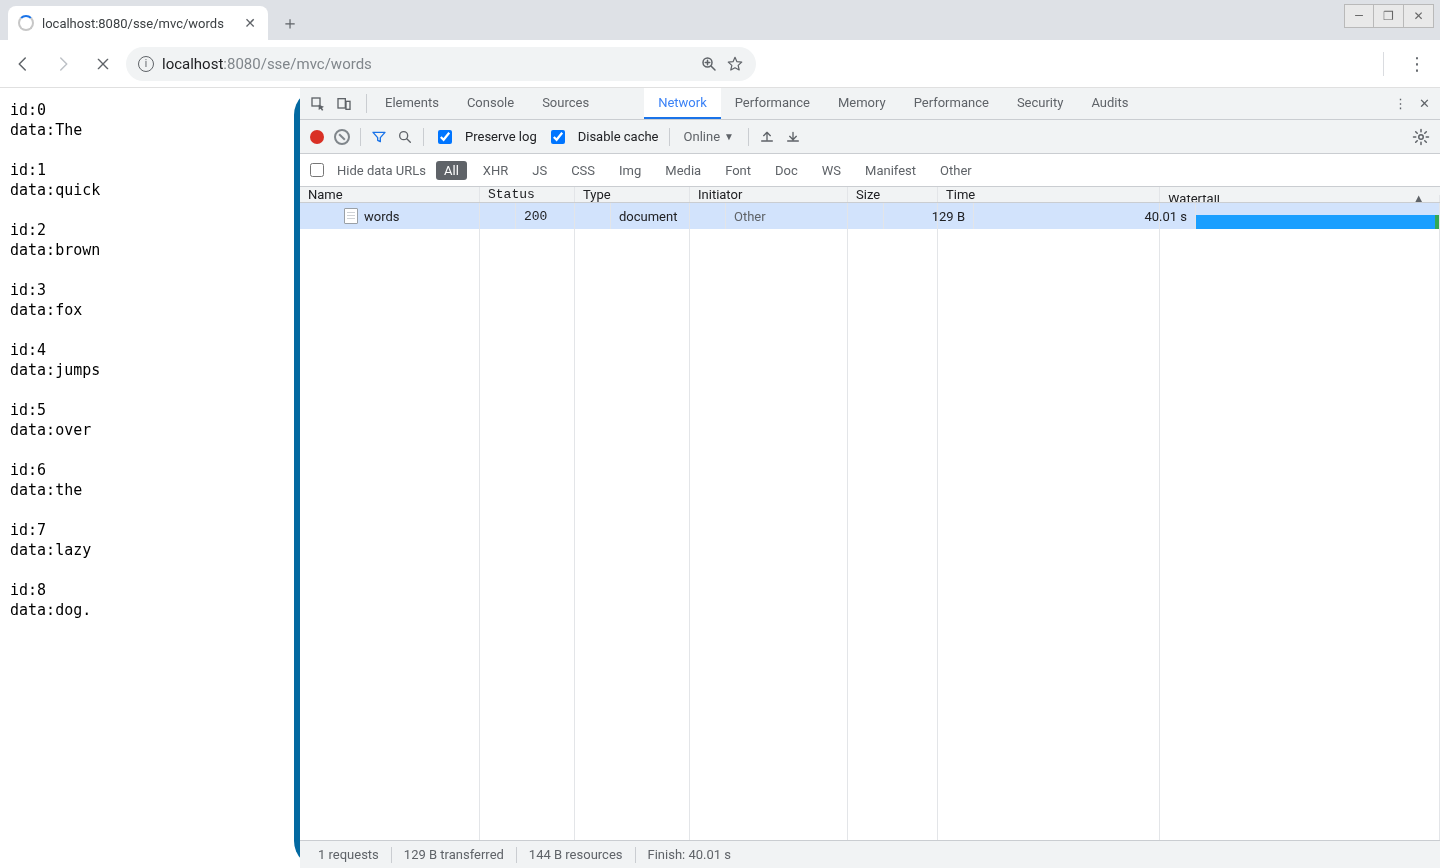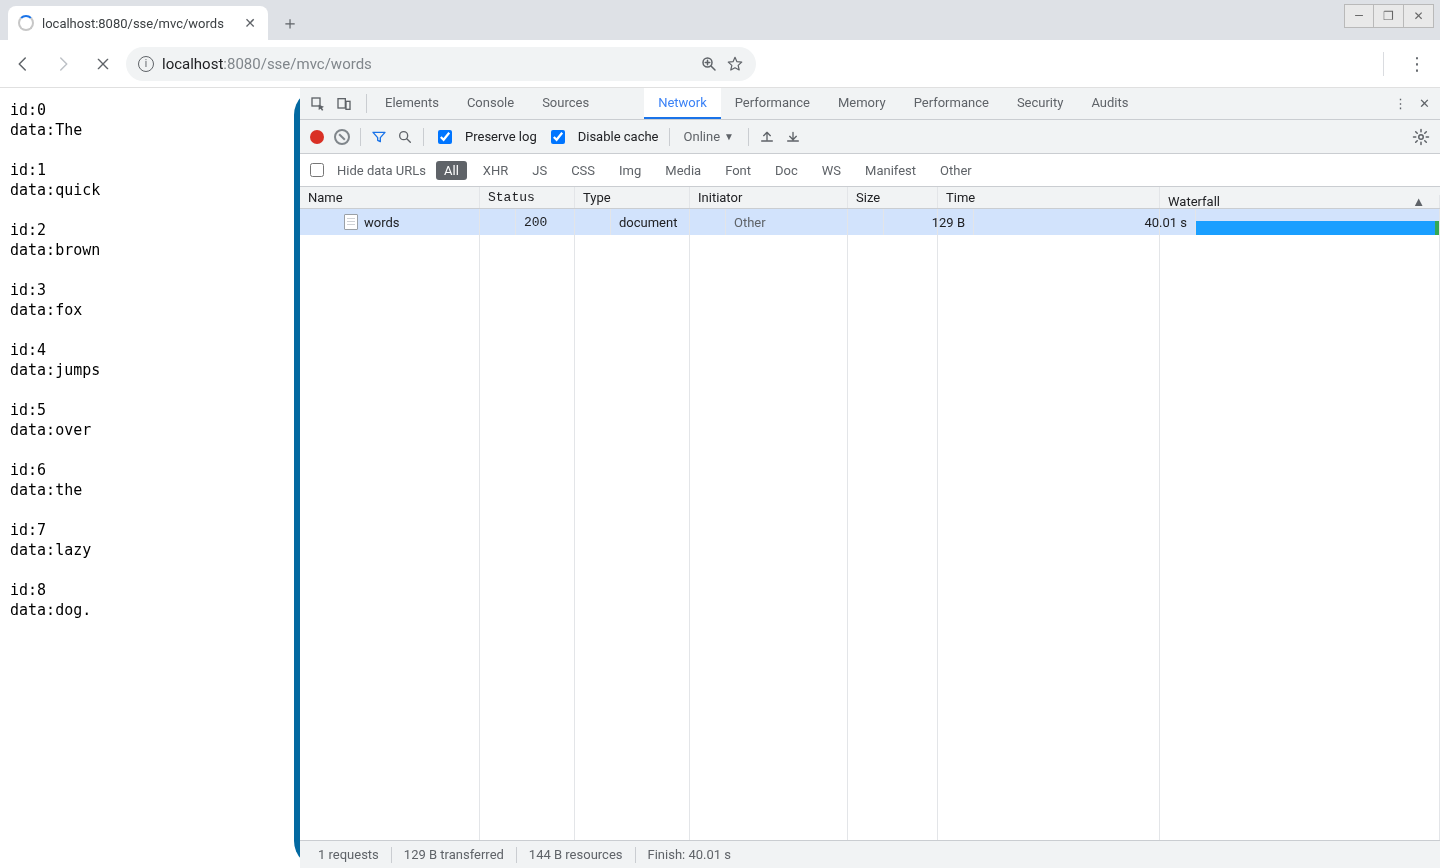--- a/index.html
+++ b/index.html
@@ -63,21 +63,21 @@
 
   
   .flt-bar{height:33px;border-bottom:1px solid #cacdd1;display:flex;align-items:center;gap:10px;padding:0 6px;background:#fff;}
   .flt-input{width:220px;height:24px;border:1px solid #dadce0;border-radius:2px;padding:0 8px;font-size:12px;color:#5f6368;}
   .pill{padding:2px 8px;border-radius:3px;cursor:pointer;color:#5f6368;font-size:13px;}
   .pill.active{background:#5f6368;color:#fff;}
   .flt-bar .chk{color:#5f6368;}
 
   
   .nt-table{flex:1;display:flex;flex-direction:column;min-height:0;}
-  .nt-head{display:flex;height:22px;background:#f1f3f4;border-bottom:1px solid #cacdd1;color:#202124;font-size:13px;}
+  .nt-head{display:flex;height:16px;background:#f1f3f4;border-bottom:1px solid #cacdd1;color:#202124;font-size:13px;}
   .nt-head .cell,.nt-row .cell{border-right:1px solid #e3e5e8;display:flex;align-items:center;padding:0 8px;overflow:hidden;white-space:nowrap;}
   .c-name{flex:0 0 180px;}
   .c-status{flex:0 0 95px;font-family:Liberation Mono, monospace;}
   .c-type{flex:0 0 115px;text-align:right;}
   .c-init{flex:0 0 158px;}
   .c-size{flex:0 0 90px;justify-content:flex-end;}
   .c-time{flex:0 0 222px;justify-content:flex-end;}
   .c-wf{flex:1;position:relative;margin-top:8px;}
   .nt-head .c-wf{display:flex;align-items:center;justify-content:flex-start;}
   .nt-head .c-wf .sort{margin-left:auto;margin-right:6px;color:#5f6368;}

